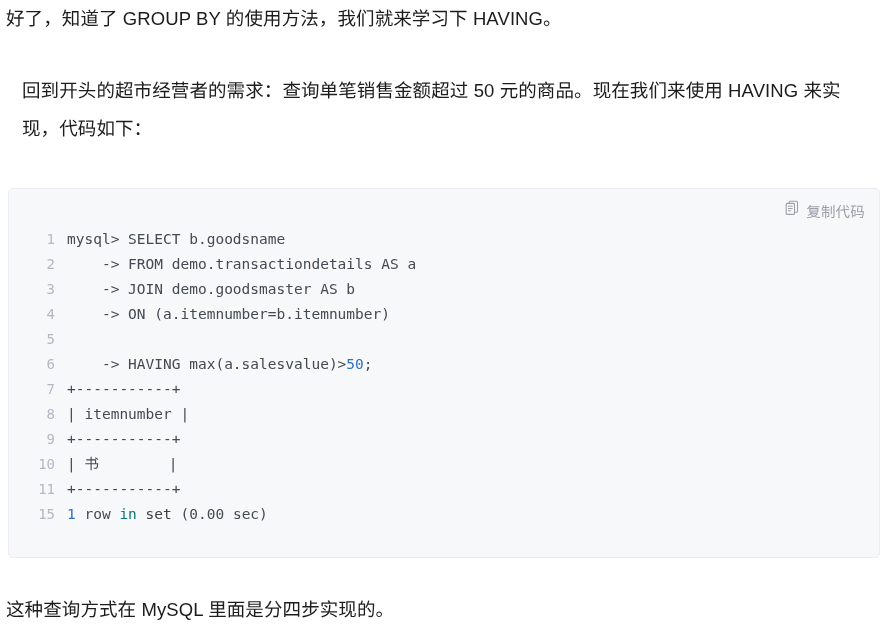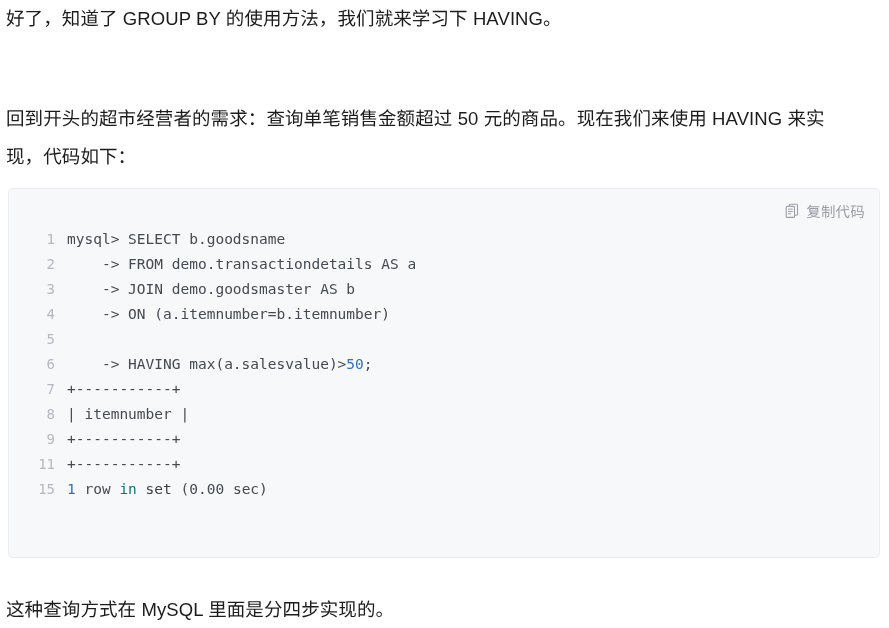--- a/index.html
+++ b/index.html
@@ -39,24 +39,23 @@
 
   .para-1 {
     position: absolute;
     left: 0;
     top: 0px;
     width: 880px;
   }
 
   .para-2 {
     position: absolute;
-    left: 0;
+    left: 16px;
     top: 72px;
     width: 830px;
-    margin-top: 28px;
   }
 
   .para-3 {
     position: absolute;
     left: 0;
     top: 591px;
     width: 880px;
   }
 
   
@@ -71,21 +70,21 @@
     border: 1px solid #ececf0;
     border-radius: 5px;
     overflow: hidden;
   }
 
   .copy-bar {
     position: absolute;
     right: 14px;
     top: 11px;
     display: flex;
-    align-items: center;
+    align-items: flex-start;
     gap: 6px;
     cursor: pointer;
     user-select: none;
   }
 
   .copy-icon {
     display: inline-block;
     width: 15px;
     height: 16px;
     line-height: 0;
@@ -213,20 +212,24 @@
           </li>
           <li>
             <span class="ln">8</span>
             <span class="code-text"><span class="tok-plain">| itemnumber |</span></span>
           </li>
           <li>
             <span class="ln">9</span>
             <span class="code-text"><span class="tok-plain">+-----------+</span></span>
           </li>
           <li>
+            <span class="ln">10</span>
+            <span class="code-text"><span class="tok-plain">| 书        |</span></span>
+          </li>
+          <li>
             <span class="ln">11</span>
             <span class="code-text"><span class="tok-plain">+-----------+</span></span>
           </li>
           <li>
             <span class="ln">15</span>
             <span class="code-text"><span class="tok-num">1</span><span class="tok-plain"> row </span><span class="tok-kw">in</span><span class="tok-plain"> </span><span class="tok-fn">set</span><span class="tok-plain"> (0.00 sec)</span></span>
           </li>
         </ol>
     </div>
 

